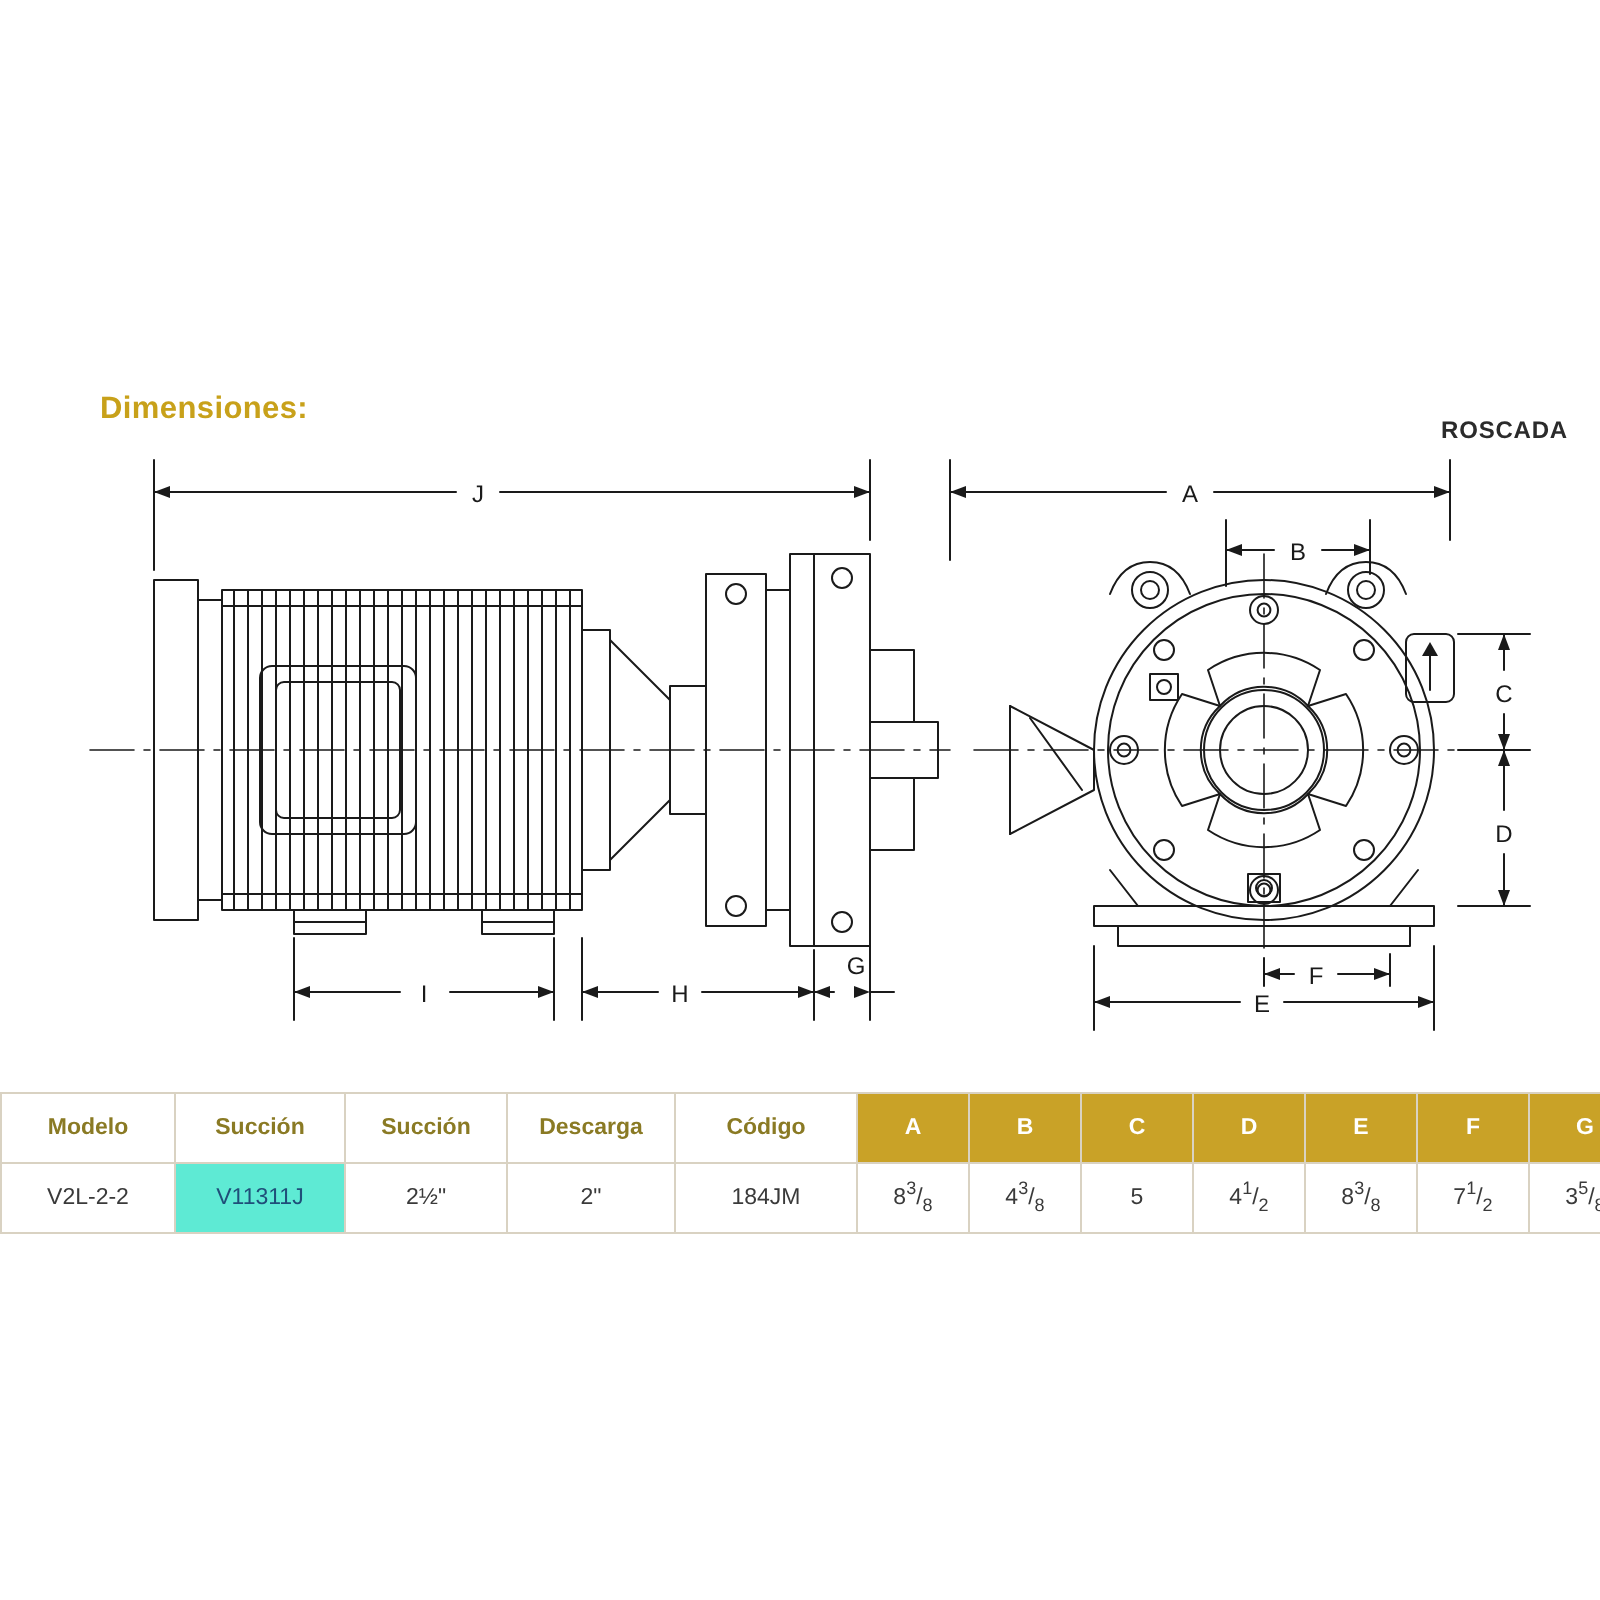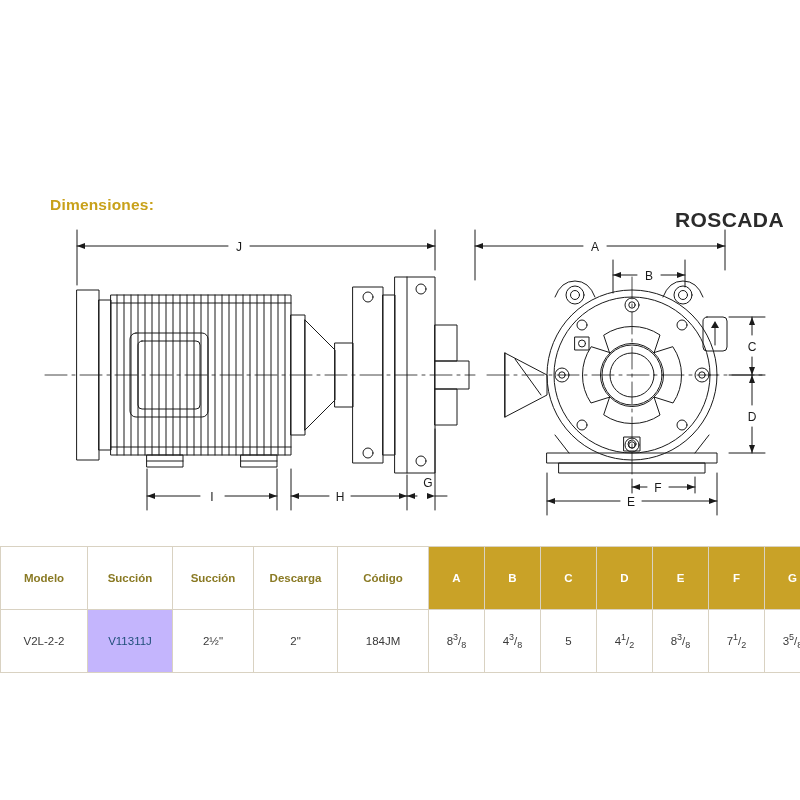--- a/index.html
+++ b/index.html
@@ -29,21 +29,21 @@
     top: 186px;
     font-size: 15.5px;
     font-weight: bold;
     color: #c8a11a;
     letter-spacing: .2px;
   }
   .heading-roscada {
     position: absolute;
     right: 16px;
     top: 198px;
-    font-size: 21px;
+    font-size: 12px;
     font-weight: bold;
     color: #2b2b2b;
     letter-spacing: .4px;
   }
 
   
   .drawing {
     position: absolute;
     left: 35px;
     top: 215px;
@@ -58,38 +58,38 @@
     left: 0;
     top: 536px;
     width: 800px;
     border-collapse: collapse;
     table-layout: fixed;
   }
   .spec-table th, .spec-table td {
     border: 1px solid #d9d2c2;
     font-size: 11.5px;
     height: 34px;
-    padding: 14px 4px;
+    padding: 0 4px;
     text-align: center;
     color: #3a3a3a;
     font-weight: normal;
     vertical-align: middle;
   }
   .spec-table thead th {
     font-weight: bold;
     color: #8a7a24;
     background: #ffffff;
   }
   .spec-table thead th.dim-head {
     background: #c9a227;
     color: #ffffff;
     font-weight: bold;
   }
   .spec-table td.code-cell {
-    background: #c4b5fd;
+    background: #5eead4;
     color: #1f4e79;
     text-align: center;
   }
   .frac {
     font-size: 9px;
     vertical-align: super;
     line-height: 0;
   }
   .fracden {
     font-size: 9px;

